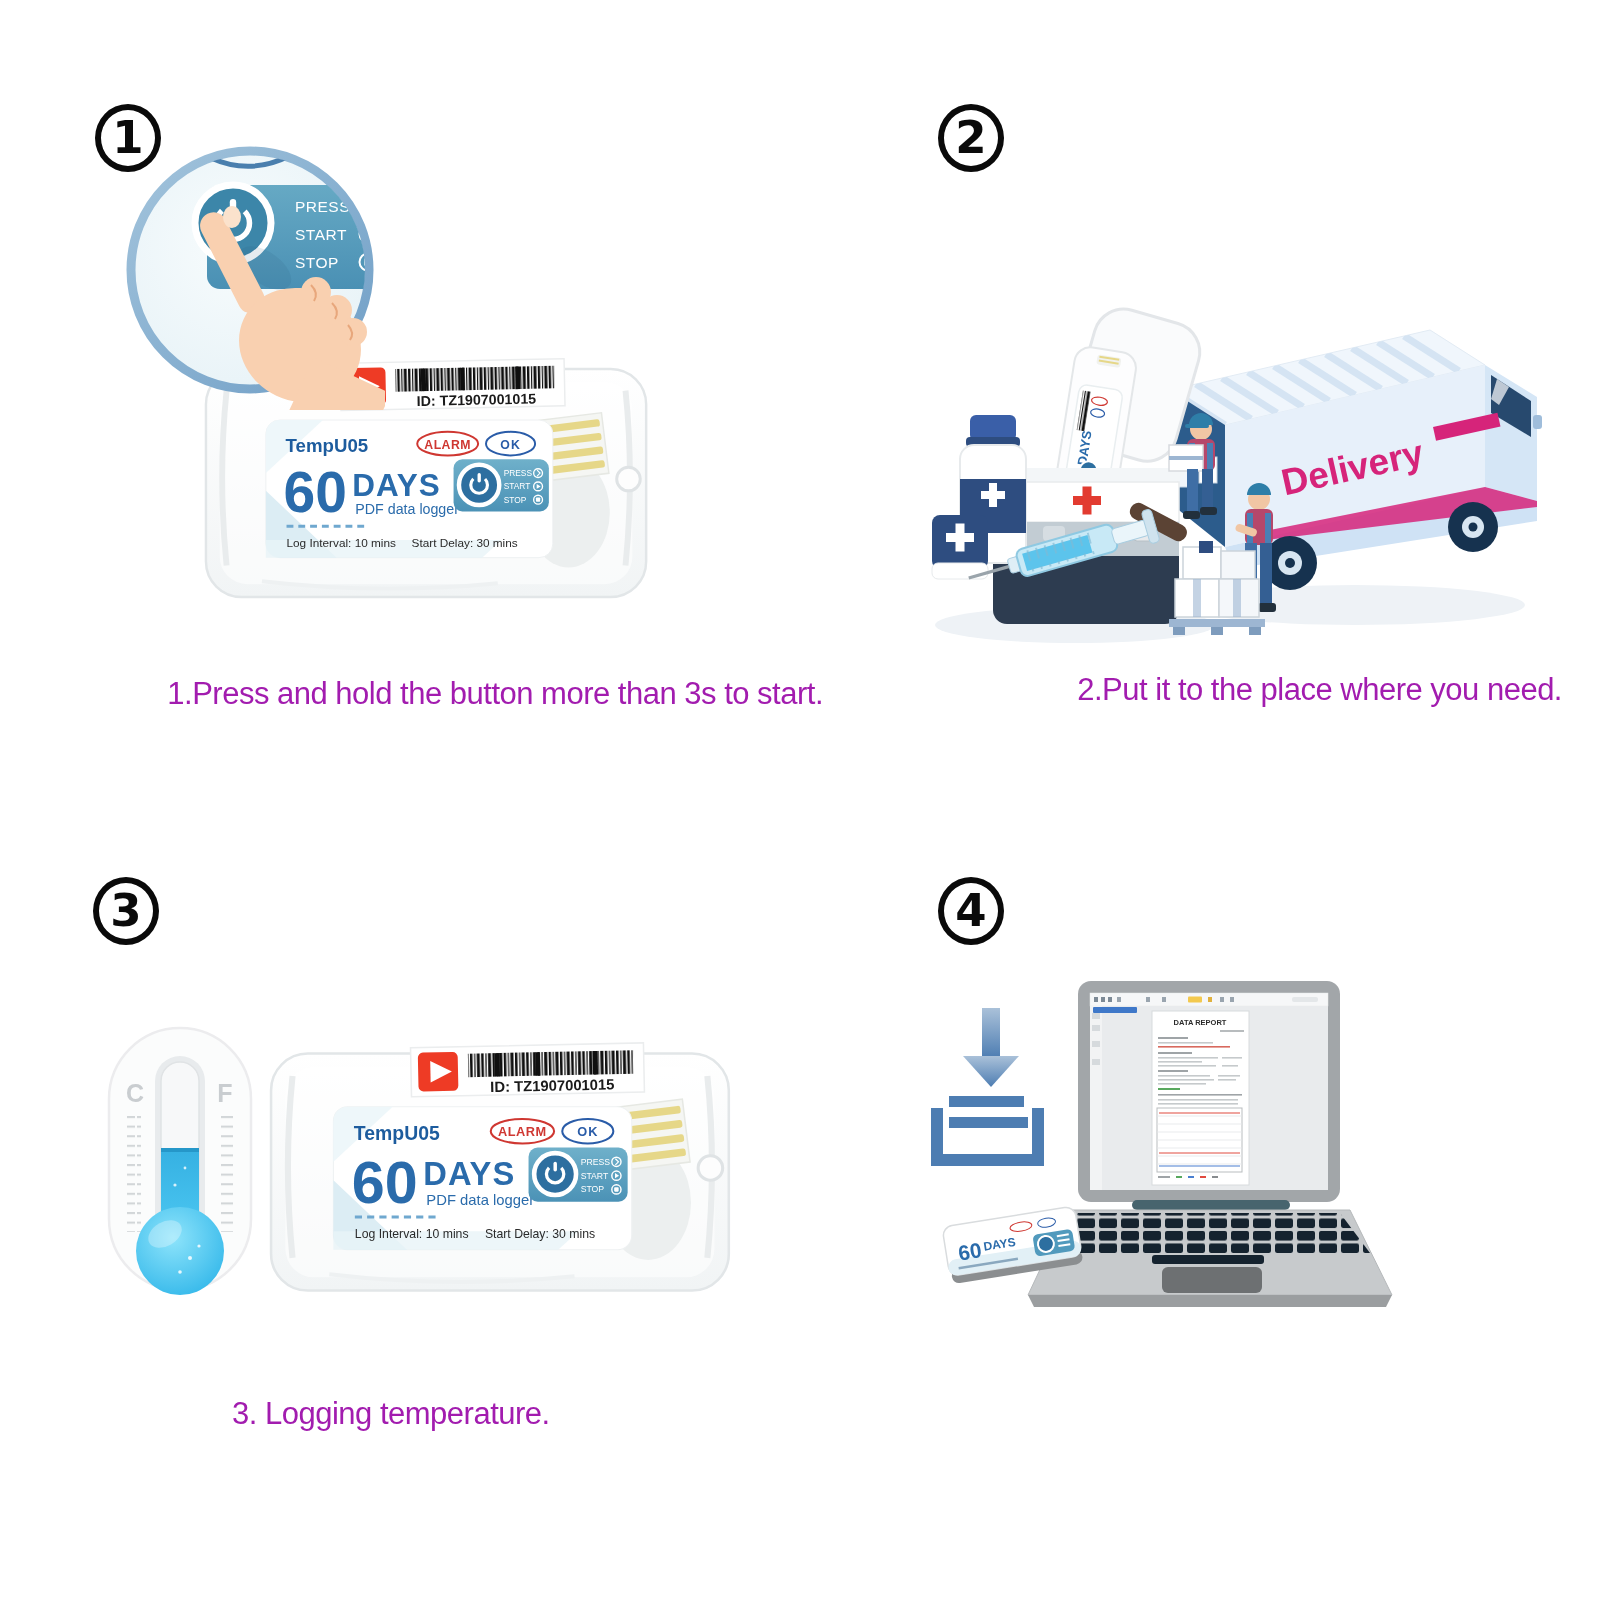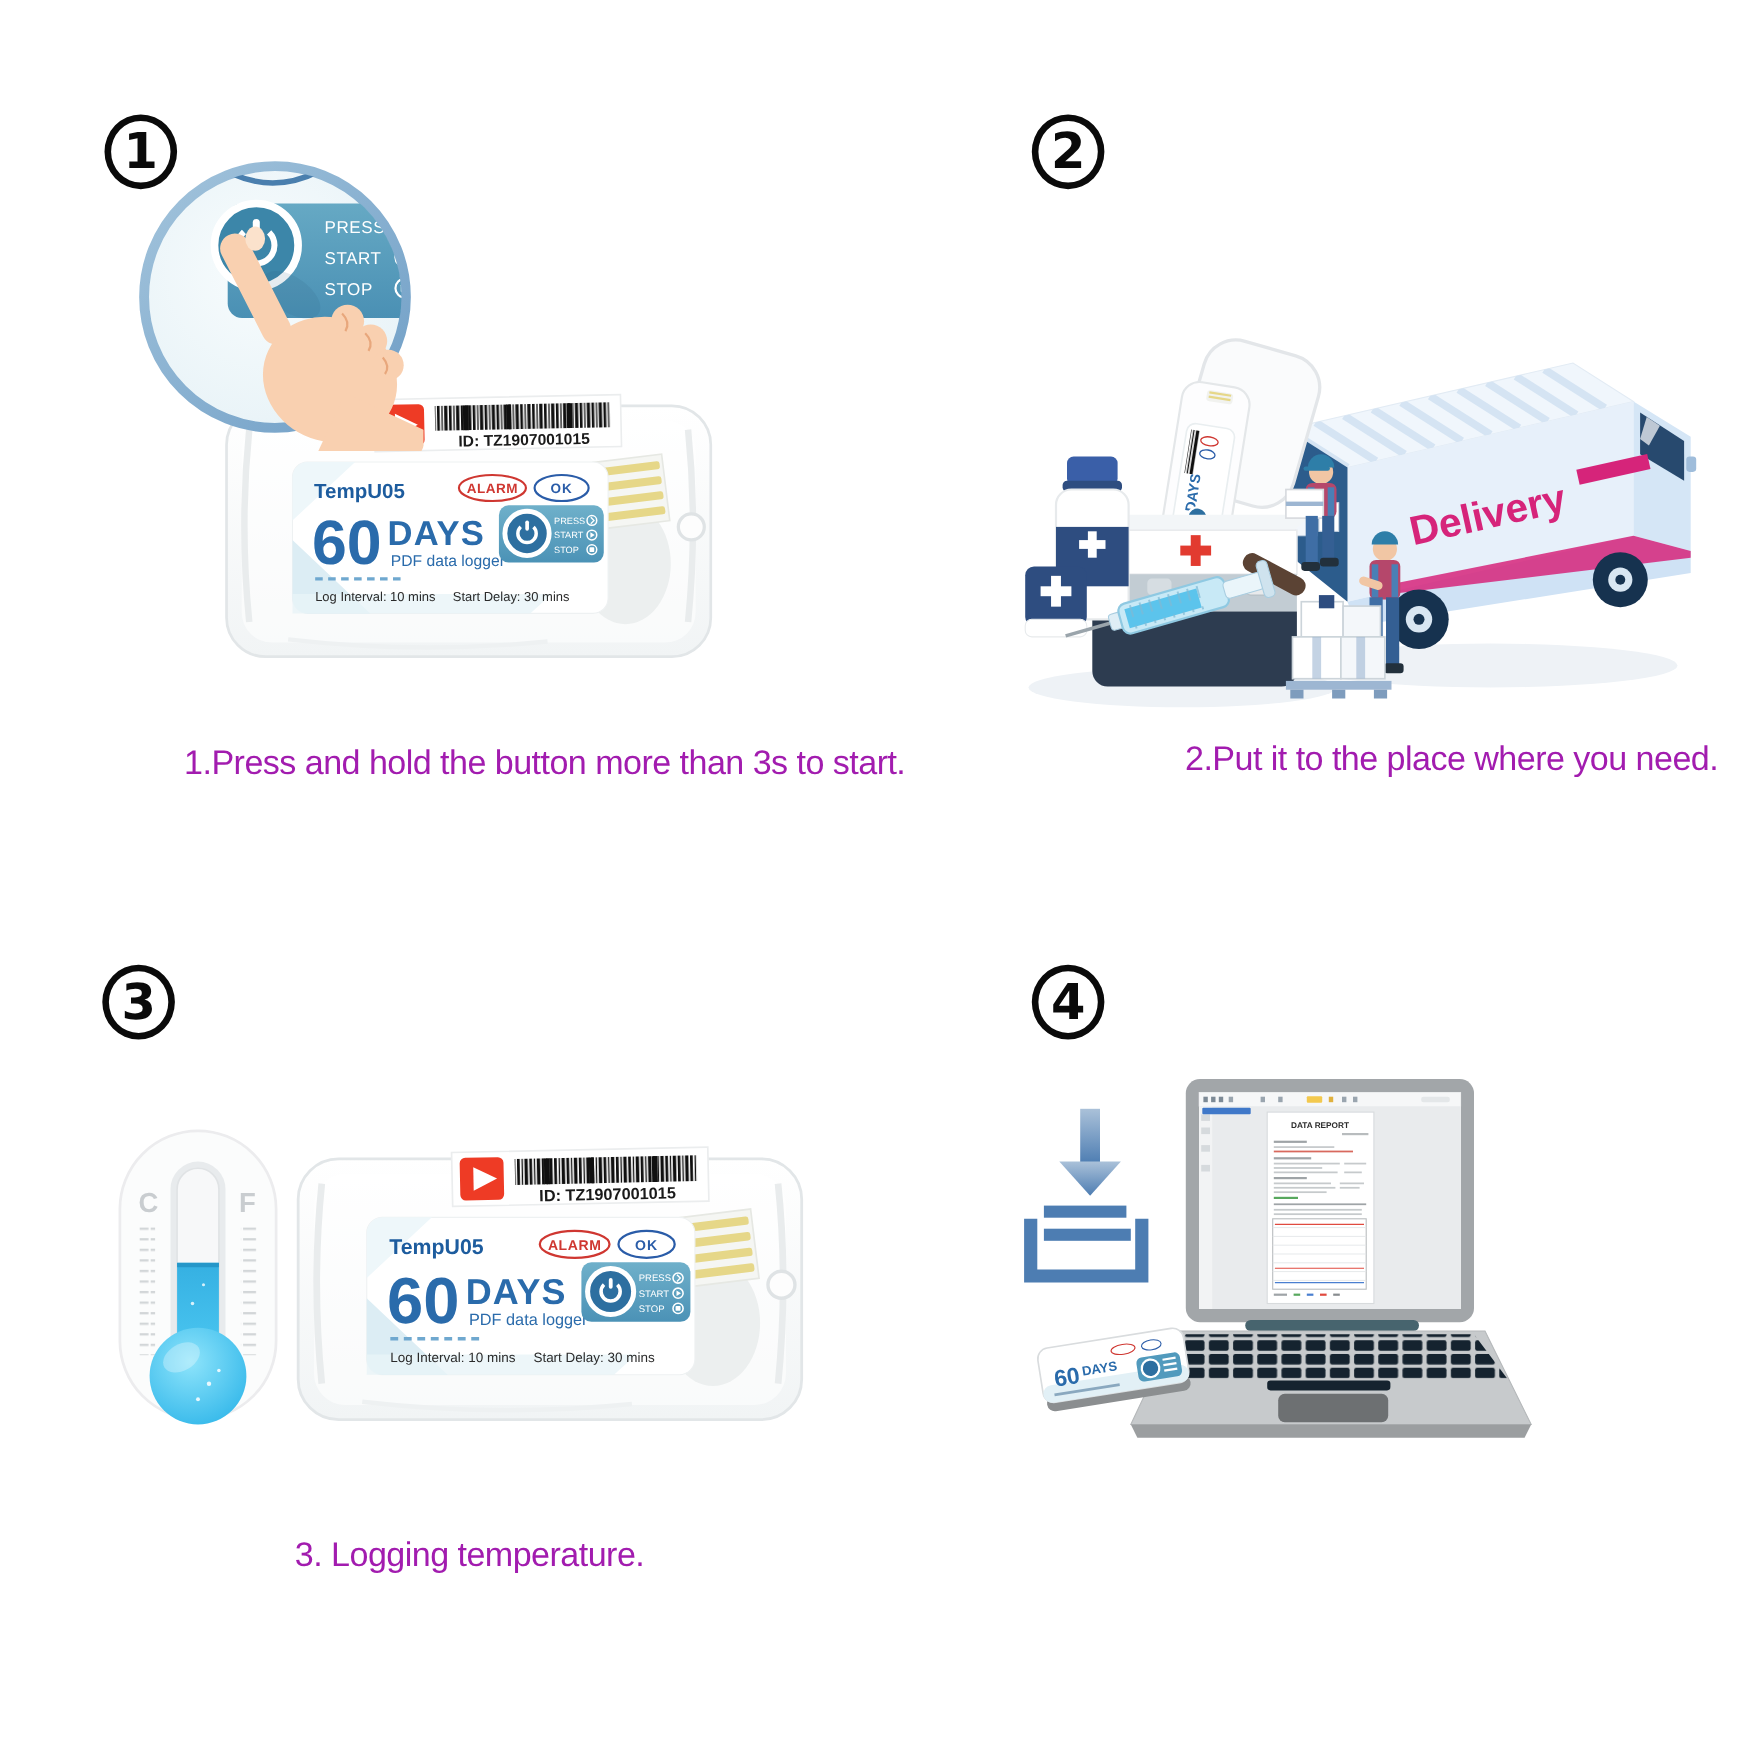--- a/index.html
+++ b/index.html
@@ -352,21 +352,21 @@
       <circle cx="104" cy="226" r="1.6" fill="#ffffff" opacity="0.85"></circle>
     <circle cx="85" cy="252" r="1.8" fill="#ffffff" opacity="0.85"></circle>
       <circle cx="80" cy="165" r="1.6" fill="#ffffff" opacity="0.8"></circle>
     <circle cx="90" cy="148" r="1.4" fill="#ffffff" opacity="0.8"></circle>
   </svg>
 
   <svg class="abs" style="left:268px;top:1040px;width:470px;height:258px;" viewBox="0 0 460 250">
     <use href="#logger-pack"></use>
   </svg>
 
-  <div class="caption" style="left:232px;top:1392px;margin-left:36px;">3. Logging temperature.</div>
+  <div class="caption" style="left:232px;top:1392px;">3. Logging temperature.</div>
 
   <div class="badge" style="left:938px;top:877px;">
     <span>4</span>
   </div>
 
   <svg class="abs" style="left:900px;top:955px;width:650px;height:380px;" viewBox="0 0 650 380">
     <defs>
       <clipPath id="keysClip">
           <polygon points="178,258 440,258 470,298 148,298"></polygon>
         </clipPath>

